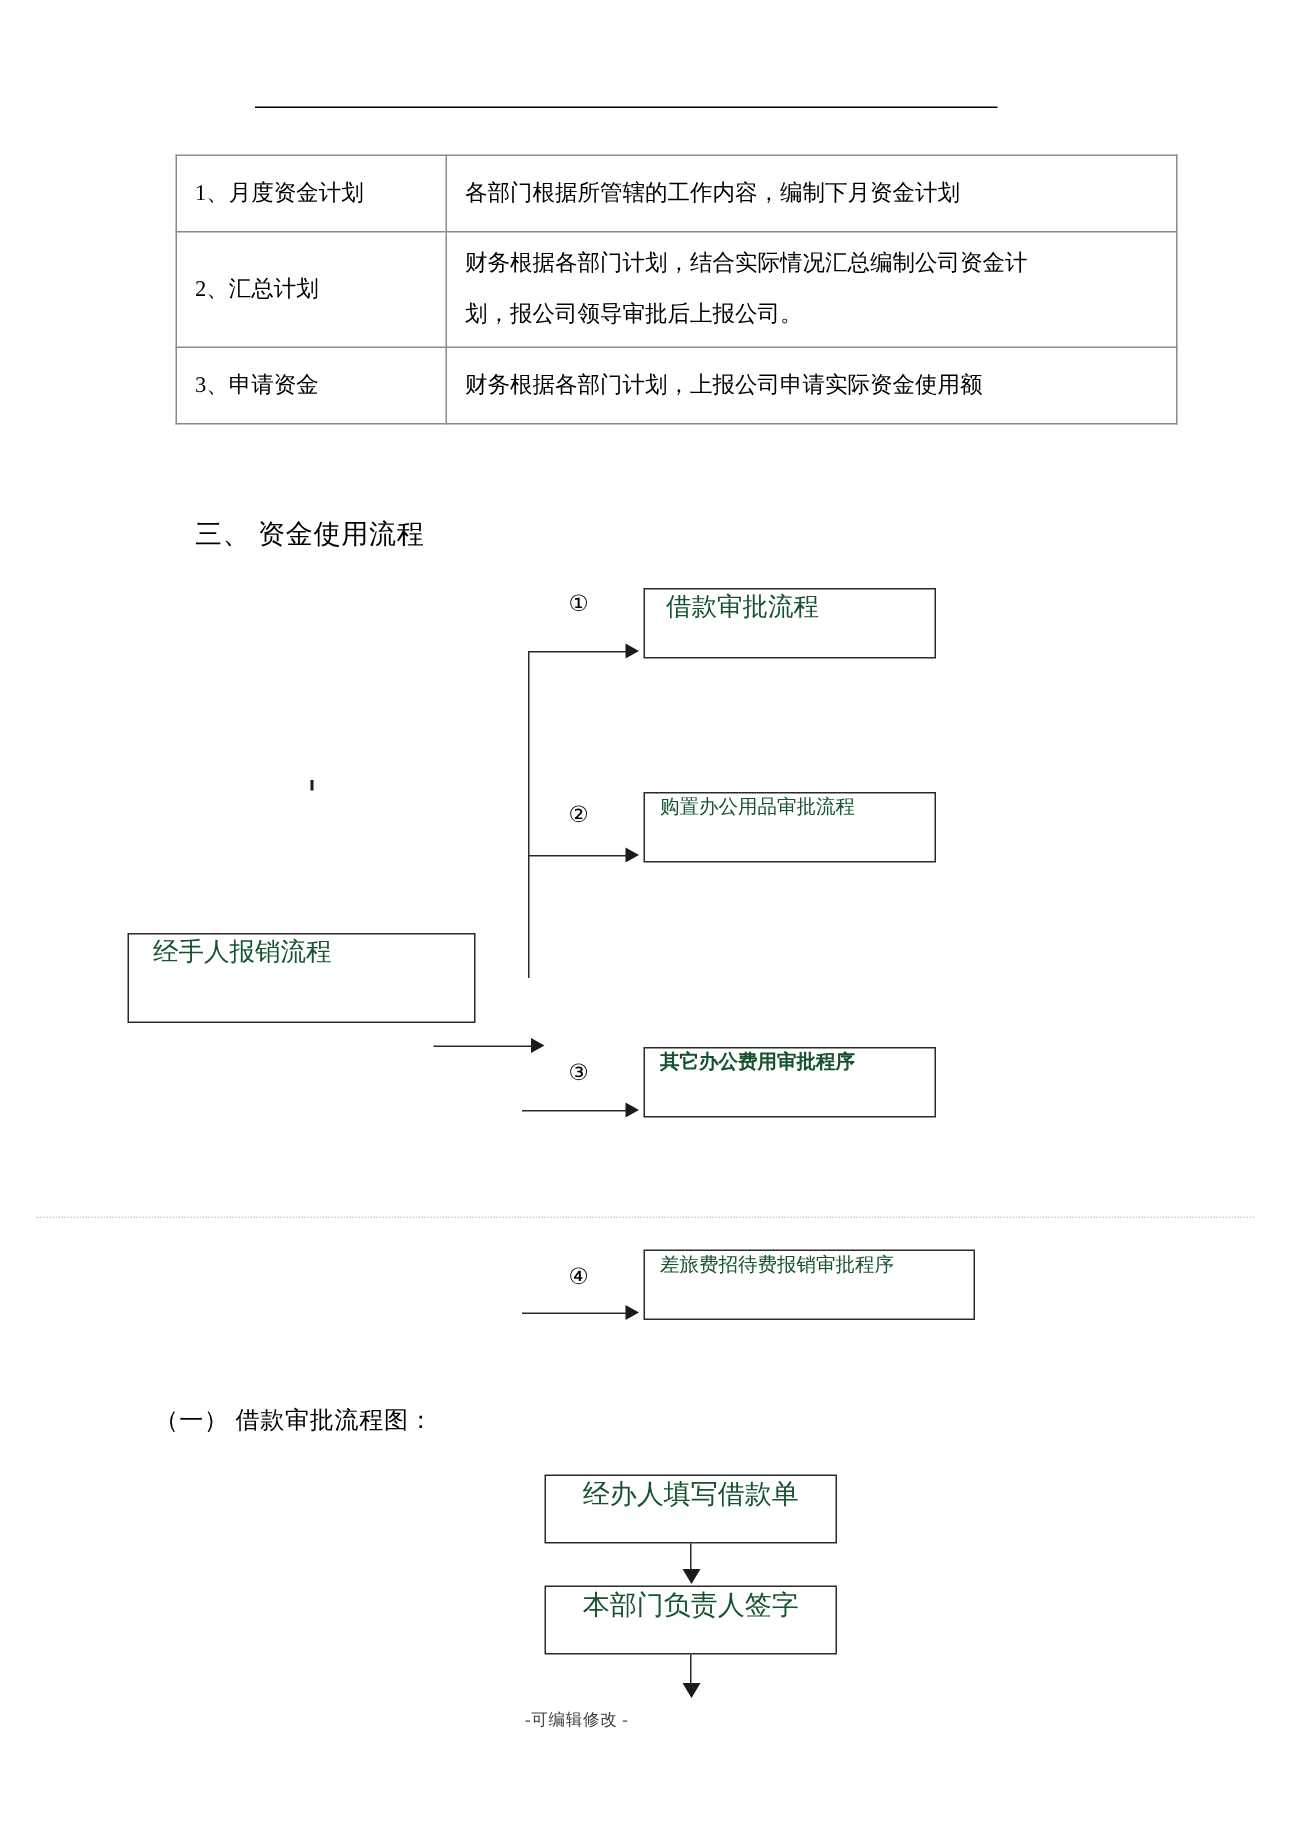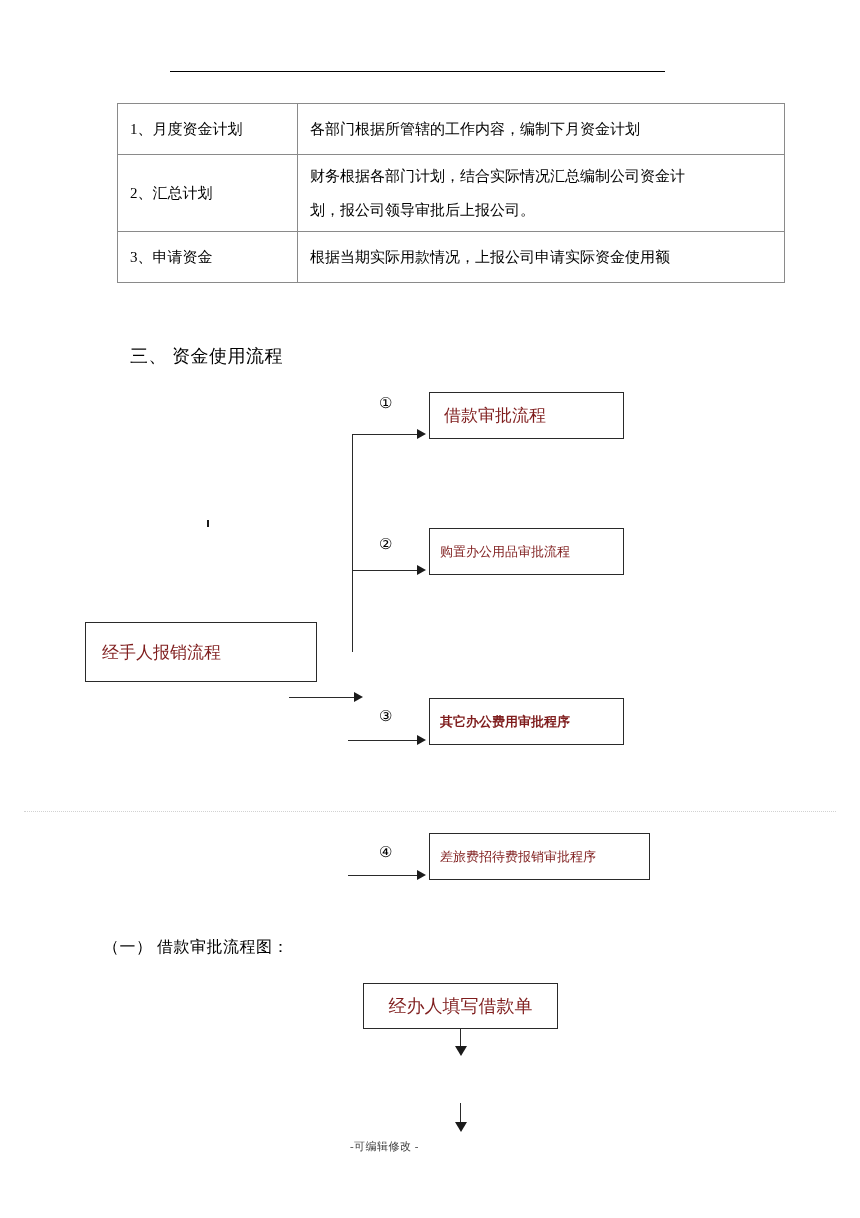--- a/index.html
+++ b/index.html
@@ -64,22 +64,21 @@
   .heading-3 { left: 130px; top: 344px; }
   .heading-sub { left: 103px; top: 937px; font-size: 16px; }
 
   
   .fbox {
     position: absolute;
     box-sizing: border-box;
     border: 1.4px solid #2a2a2a;
     background: #ffffff;
     display: flex;
-    align-items: center;
-    color: #7f1d1d;
+    color: #14532d;
     white-space: nowrap;
   }
   .fbox span { display: block; }
 
   
   .box-src {
     left: 85px; top: 622px; width: 232px; height: 60px;
     padding-left: 16px; font-size: 17px;
   }
   
@@ -206,21 +205,21 @@
       </tr>
       <tr class="row-tall">
         <td class="c1">2、汇总计划</td>
         <td class="c2 cell-2line">
           <div>财务根据各部门计划，结合实际情况汇总编制公司资金计</div>
           <div>划，报公司领导审批后上报公司。</div>
         </td>
       </tr>
       <tr class="row-short">
         <td class="c1">3、申请资金</td>
-        <td class="c2">根据当期实际用款情况，上报公司申请实际资金使用额</td>
+        <td class="c2">财务根据各部门计划，上报公司申请实际资金使用额</td>
       </tr>
     </tbody>
   </table>
 
   <div class="heading heading-3">三、  资金使用流程</div>
 
   <div class="fbox box-src">
     <span>经手人报销流程</span>
   </div>
 
@@ -262,18 +261,21 @@
   </div>
 
   <div class="heading heading-sub">（一）  借款审批流程图：</div>
 
   <div class="fbox box-l1">
     <span>经办人填写借款单</span>
   </div>
   <div class="vline lv1"></div>
   <div class="arrow-d la1"></div>
 
+  <div class="fbox box-l2">
+    <span>本部门负责人签字</span>
+  </div>
   <div class="vline lv2"></div>
   <div class="arrow-d la2"></div>
 
   <div class="footer">-可编辑修改 -</div>
 
 </div>
 
 </body></html>

